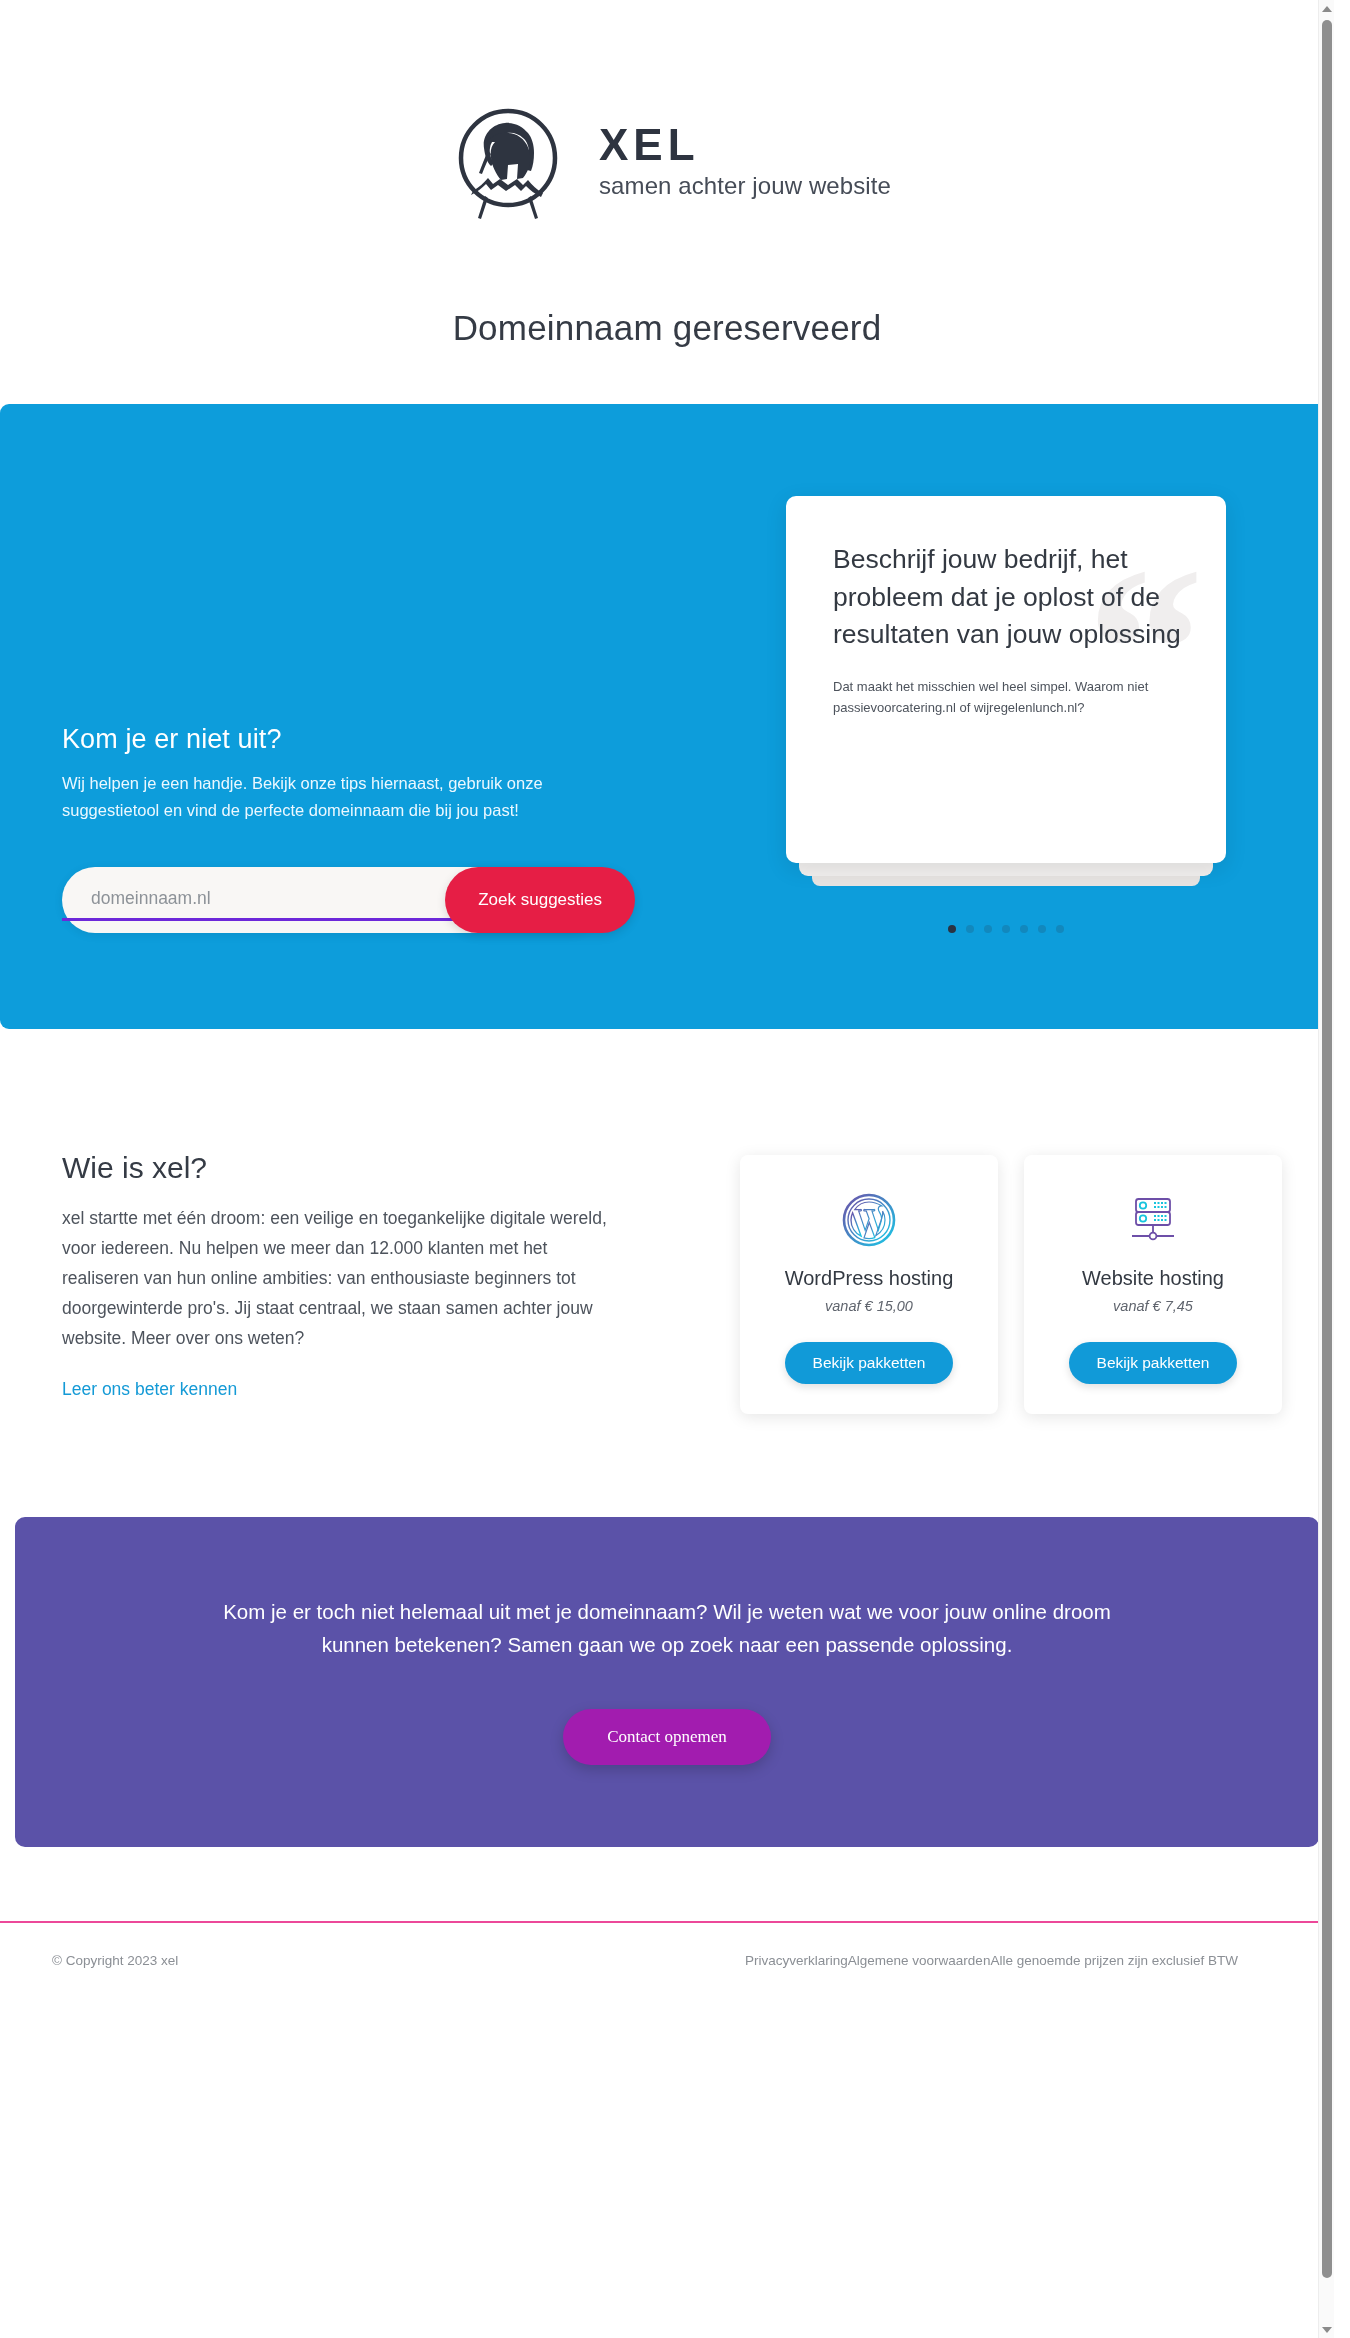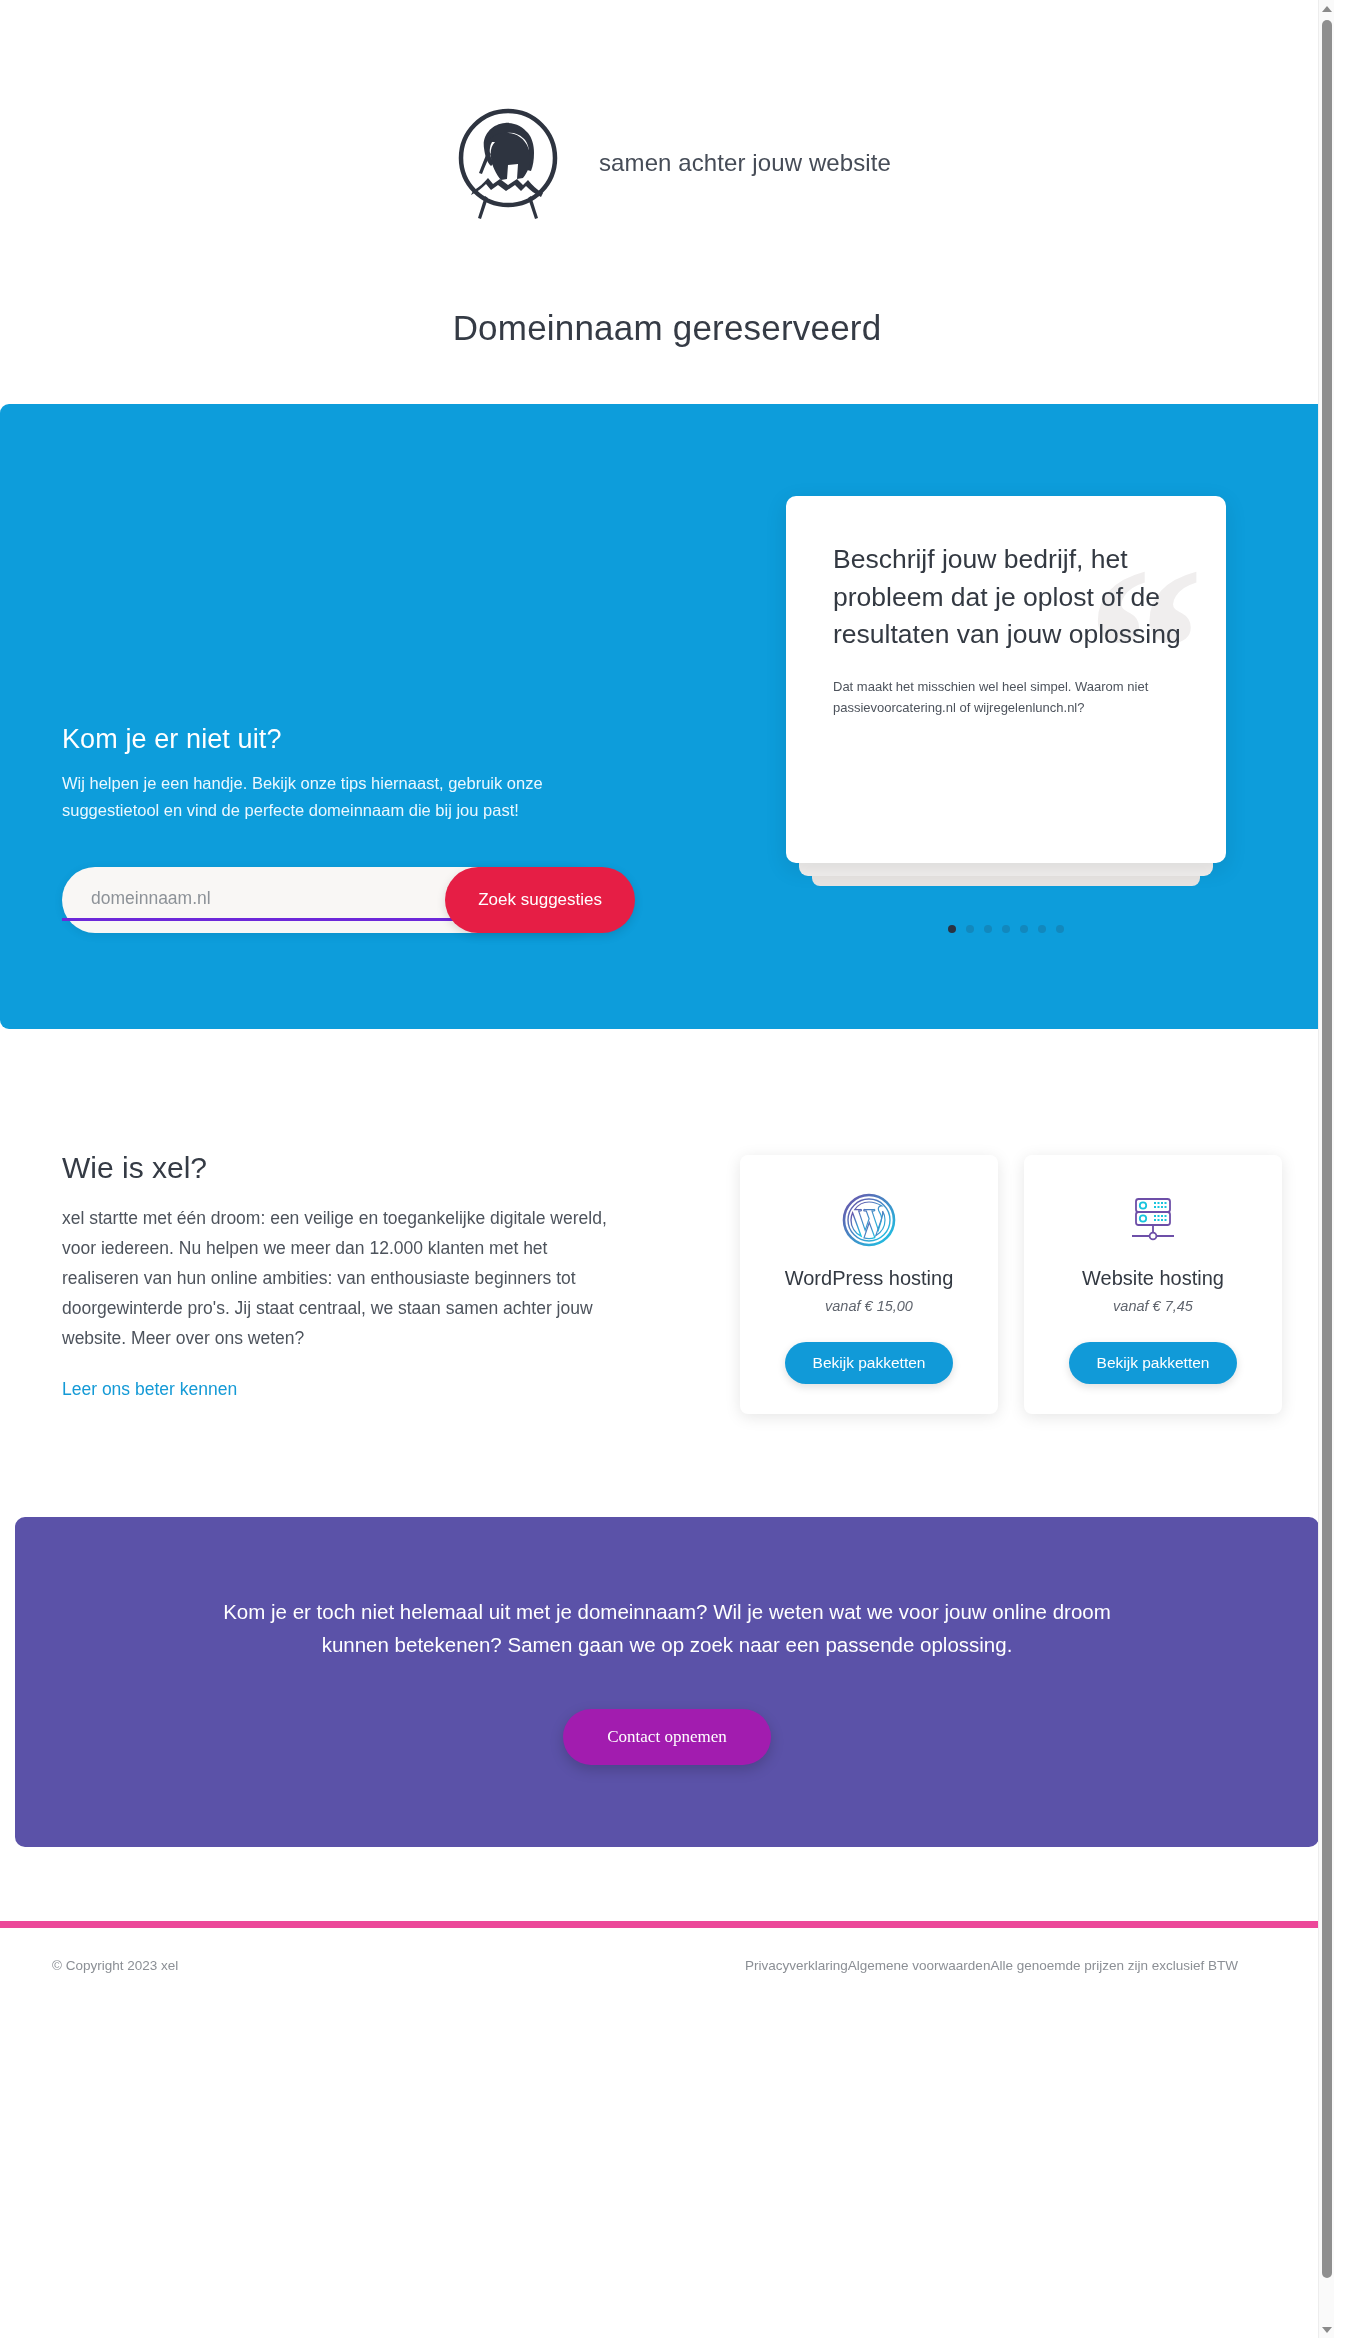--- a/index.html
+++ b/index.html
@@ -341,21 +341,21 @@
     padding: 18px 44px;
     font-family: Liberation Serif, serif;
     font-size: 17px;
     cursor: pointer;
     box-shadow: 0 5px 14px rgba(0,0,0,0.18);
   }
 
   
   .footer {
     margin-top: 74px;
-    border-top: 7px solid #ec4899;
+    border-top: 2px solid #ec4899;
     padding: 30px 0 34px 0;
     width: 1334px;
   }
   .footer-inner {
     width: 1230px;
     margin: 0 auto;
     display: flex;
     align-items: center;
     position: relative;
   }
@@ -386,20 +386,21 @@
           <circle cx="65" cy="62" r="47" fill="none" stroke="#2e3440" stroke-width="4.5"></circle>
           <path d="M41 52c-2-13 8-24 21-25 10-1 18 4 23 10 4 5 6 12 6 20 0 7-1 13-3 18l-4-1c1-6 2-11 2-17 0-6-2-12-6-15-4-4-10-6-16-5-9 1-16 7-17 15-1 6 1 11 4 15l-3 3c-4-4-6-10-7-18z" fill="#2e3440"></path>
           <path d="M44 46c6-8 17-11 27-8 9 3 15 11 16 21 1 9-2 17-7 23l-6 1 1-15-10 1-1 14-6 1c-5-6-9-14-10-22-1-6 0-12 4-16z" fill="#2e3440"></path>
           <path d="M45 55c-3 6-6 14-9 22l3 1c3-8 6-15 9-20z" fill="#2e3440"></path>
           <path d="M30 95c6-4 11-8 15-13l5 6 7-5 8 6 9-6 6 6 5-5c4 5 9 10 15 13l-2 4c-6-3-11-7-15-11l-5 5-6-6-9 6-8-6-7 5-5-6c-4 4-9 8-15 11z" fill="#2e3440"></path>
           <path d="M42 100l-7 22 3 1 7-21z" fill="#2e3440"></path>
           <path d="M88 100l7 22-3 1-7-21z" fill="#2e3440"></path>
         </svg>
       </span>
       <span class="logo-text">
+        <span class="logo-word">XEL</span>
         <span class="logo-tag">samen achter jouw website</span>
       </span>
     </div>
   </div>
 
   <div class="intro">
     <h1>Domeinnaam gereserveerd</h1>
   </div>
 
   <div class="blue-band">

